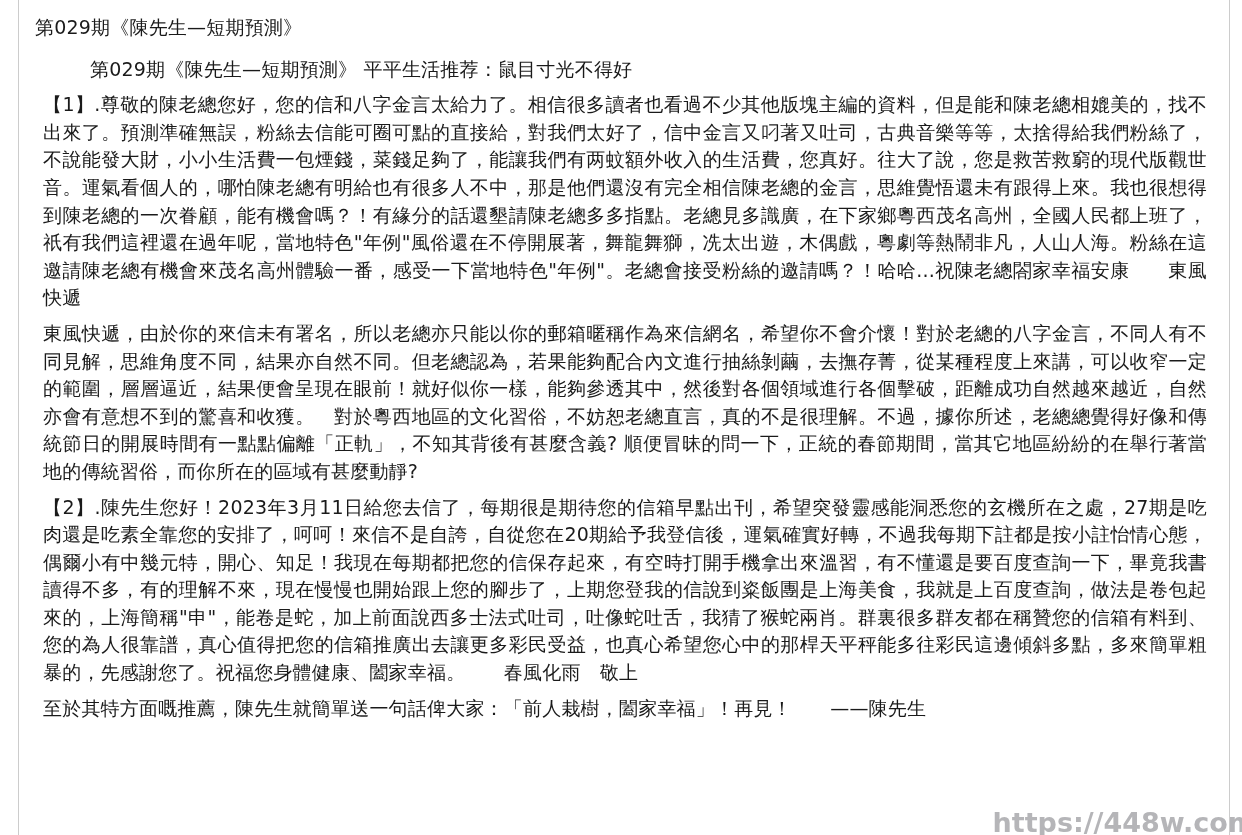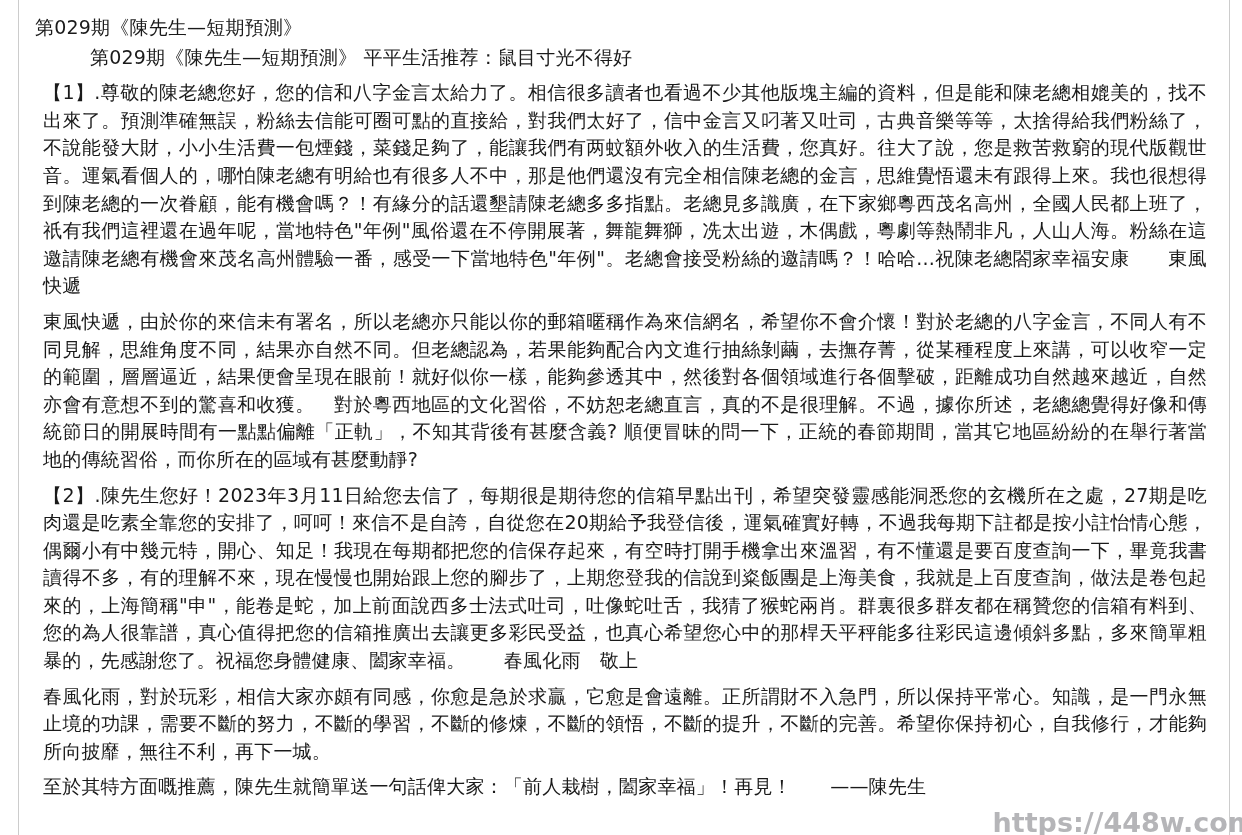--- a/index.html
+++ b/index.html
@@ -34,21 +34,21 @@
     color: #1a1a1a;
     font-size: 19px;
     line-height: 27.6px;
     text-align: justify;
     letter-spacing: 0.2px;
   }
   .title-line {
     margin: 4px 0 0 0;
   }
   .subtitle-line {
-    margin: 2px 0 0 55px;
+    margin: 14px 0 0 55px;
   }
   p.para {
     margin: 8px;
   }
   .mt-first   { margin-top: 33px; }
   .mt-reply1  { margin-top: 21px; }
   .mt-letter2 { margin-top: 32px; }
   .mt-reply2  { margin-top: 45px; }
   .mt-closing { margin-top: 22px; }
   .watermark {
@@ -69,19 +69,18 @@
   <div class="content">
     <div class="title-line">第029期《陳先生—短期預測》</div>
     <div class="subtitle-line">第029期《陳先生—短期預測》 平平生活推荐：鼠目寸光不得好</div>
 
     <p class="para mt-first">【1】.尊敬的陳老總您好，您的信和八字金言太給力了。相信很多讀者也看過不少其他版塊主編的資料，但是能和陳老總相媲美的，找不出來了。預測準確無誤，粉絲去信能可圈可點的直接給，對我們太好了，信中金言又叼著又吐司，古典音樂等等，太捨得給我們粉絲了，不說能發大財，小小生活費一包煙錢，菜錢足夠了，能讓我們有两蚊額外收入的生活費，您真好。往大了說，您是救苦救窮的現代版觀世音。運氣看個人的，哪怕陳老總有明給也有很多人不中，那是他們還沒有完全相信陳老總的金言，思維覺悟還未有跟得上來。我也很想得到陳老總的一次眷顧，能有機會嗎？！有緣分的話還墾請陳老總多多指點。老總見多識廣，在下家鄉粵西茂名高州，全國人民都上班了，祇有我們這裡還在過年呢，當地特色"年例"風俗還在不停開展著，舞龍舞獅，冼太出遊，木偶戲，粵劇等熱鬧非凡，人山人海。粉絲在這邀請陳老總有機會來茂名高州體驗一番，感受一下當地特色"年例"。老總會接受粉絲的邀請嗎？！哈哈...祝陳老總閤家幸福安康　　東風快遞</p>
 
     <p class="para mt-reply1">東風快遞，由於你的來信未有署名，所以老總亦只能以你的郵箱暱稱作為來信網名，希望你不會介懷！對於老總的八字金言，不同人有不同見解，思維角度不同，結果亦自然不同。但老總認為，若果能夠配合內文進行抽絲剝繭，去撫存菁，從某種程度上來講，可以收窄一定的範圍，層層逼近，結果便會呈現在眼前！就好似你一樣，能夠參透其中，然後對各個領域進行各個擊破，距離成功自然越來越近，自然亦會有意想不到的驚喜和收獲。　對於粵西地區的文化習俗，不妨恕老總直言，真的不是很理解。不過，據你所述，老總總覺得好像和傳統節日的開展時間有一點點偏離「正軌」，不知其背後有甚麼含義? 順便冒昧的問一下，正統的春節期間，當其它地區紛紛的在舉行著當地的傳統習俗，而你所在的區域有甚麼動靜?</p>
 
     <p class="para mt-letter2">【2】.陳先生您好！2023年3月11日給您去信了，每期很是期待您的信箱早點出刊，希望突發靈感能洞悉您的玄機所在之處，27期是吃肉還是吃素全靠您的安排了，呵呵！來信不是自誇，自從您在20期給予我登信後，運氣確實好轉，不過我每期下註都是按小註怡情心態，偶爾小有中幾元特，開心、知足！我現在每期都把您的信保存起來，有空時打開手機拿出來溫習，有不懂還是要百度查詢一下，畢竟我書讀得不多，有的理解不來，現在慢慢也開始跟上您的腳步了，上期您登我的信說到粢飯團是上海美食，我就是上百度查詢，做法是卷包起來的，上海簡稱"申"，能卷是蛇，加上前面說西多士法式吐司，吐像蛇吐舌，我猜了猴蛇兩肖。群裏很多群友都在稱贊您的信箱有料到、您的為人很靠譜，真心值得把您的信箱推廣出去讓更多彩民受益，也真心希望您心中的那桿天平秤能多往彩民這邊傾斜多點，多來簡單粗暴的，先感謝您了。祝福您身體健康、闔家幸福。　　春風化雨　敬上</p>
 
-    <p class="para mt-reply2">春風化雨，對於玩彩，相信大家亦頗有同感，你愈是急於求贏，它愈是會遠離。正所謂財不入急門，所以保持平常心。知識，是一門永無止境的功課，需要不斷的努力，不斷的學習，不斷的修煉，不斷的領悟，不斷的提升，不斷的完善。希望你保持初心，自我修行，才能夠所向披靡，無往不利，再下一城。</p>
 
     <p class="para mt-closing">至於其特方面嘅推薦，陳先生就簡單送一句話俾大家：「前人栽樹，闔家幸福」！再見！　　——陳先生</p>
   </div>
 
   <div class="watermark">https://448w.com</div>
 </div>
 
 </body></html>

